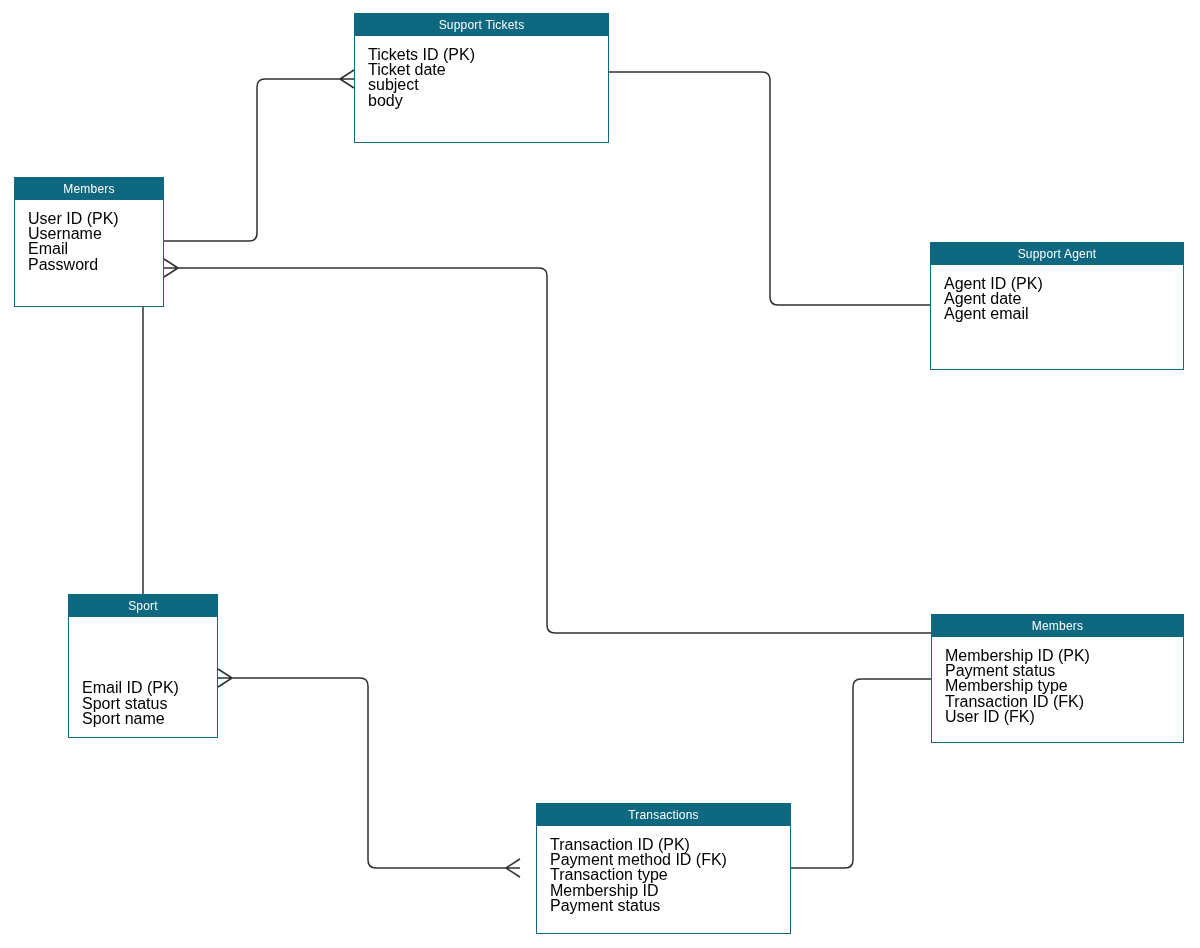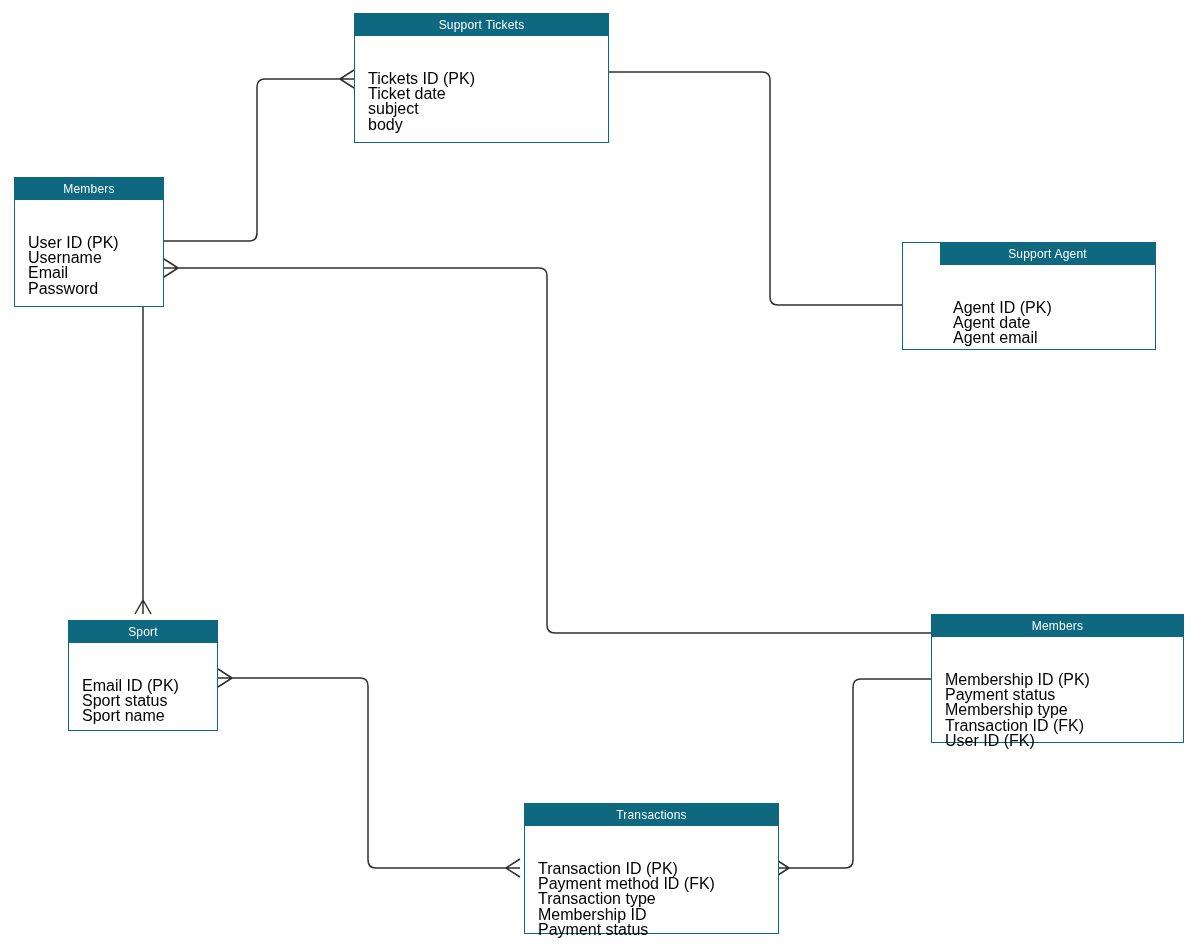--- a/index.html
+++ b/index.html
@@ -22,21 +22,20 @@
     width: 1200px;
     height: 948px;
   }
   .entity {
     position: absolute;
     background: #ffffff;
     border: 1.5px solid #0e6980;
     box-sizing: border-box;
     display: flex;
     flex-direction: column;
-    gap: 24px;
   }
   .entity-header {
     background: #0e6980;
     color: #ffffff;
     height: 22px;
     flex: 0 0 22px;
     display: flex;
     align-items: center;
     justify-content: center;
     font-size: 12px;
@@ -47,24 +46,24 @@
     font-size: 16px;
     line-height: 15.2px;
     color: #000000;
   }
   .field-row {
     white-space: nowrap;
   }
   
   #entity-support-tickets { left: 354px; top: 13px;  width: 255px; height: 130px; }
   #entity-members-top     { left: 14px;  top: 177px; width: 150px; height: 130px; }
-  #entity-support-agent   { left: 902px; top: 242px; width: 254px; height: 108px; padding-left: 37px; }
-  #entity-sport           { left: 68px;  top: 620px; width: 150px; height: 111px; }
+  #entity-support-agent   { left: 930px; top: 242px; width: 254px; height: 128px; }
+  #entity-sport           { left: 68px;  top: 594px; width: 150px; height: 144px; justify-content: space-between; }
   #entity-members-bottom  { left: 931px; top: 614px; width: 253px; height: 129px; }
-  #entity-transactions    { left: 524px; top: 803px; width: 255px; height: 131px; }
+  #entity-transactions    { left: 536px; top: 803px; width: 255px; height: 131px; }
   .wire {
     stroke: #303030;
     stroke-width: 1.5;
     fill: none;
     stroke-linejoin: round;
     stroke-linecap: butt;
   }
 </style>
 </head>
 <body>

